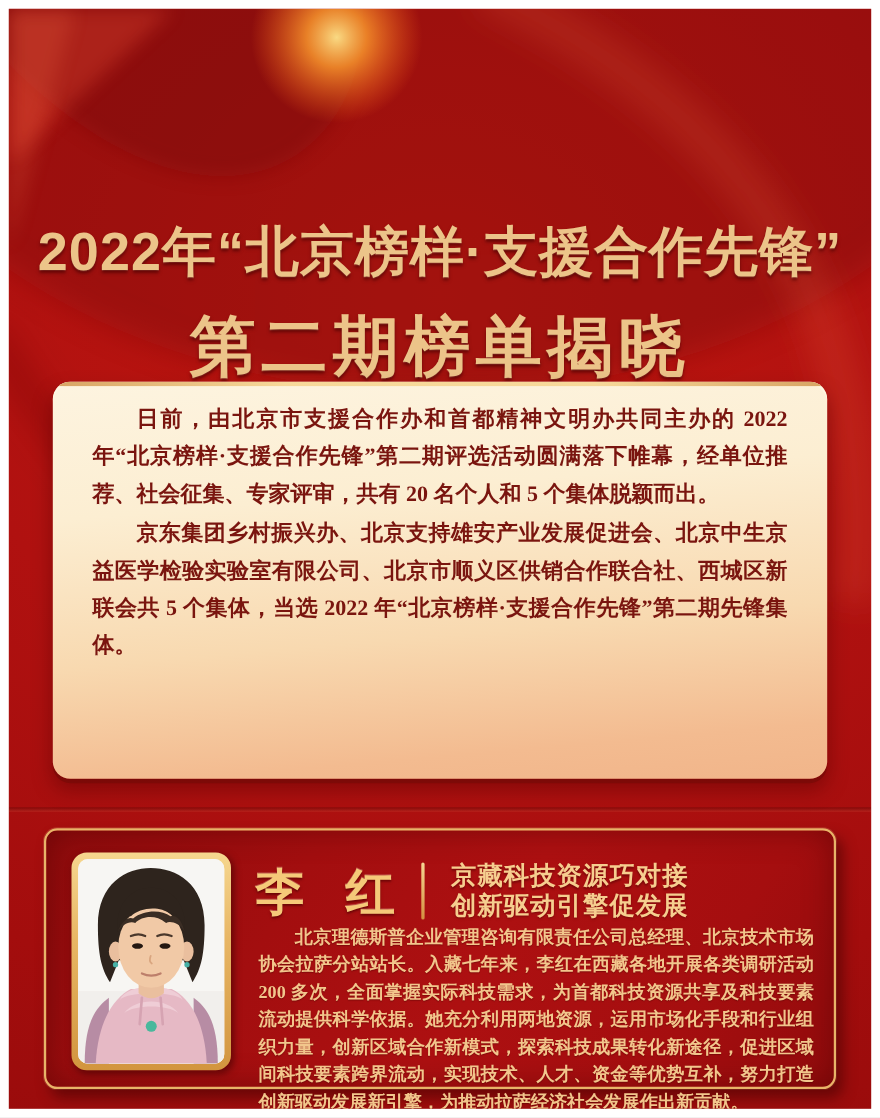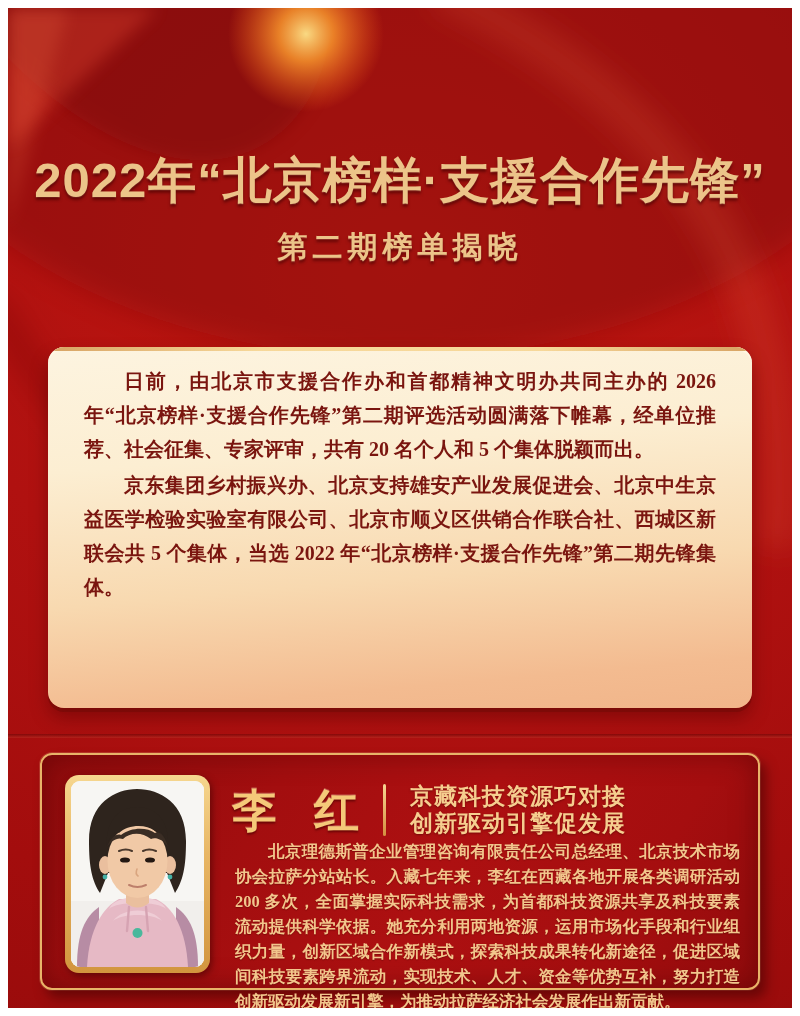--- a/index.html
+++ b/index.html
@@ -16,22 +16,22 @@
   .seam{
     position:absolute;left:0;top:726px;width:784px;height:4px;
     background:linear-gradient(180deg, rgba(70,0,0,.38) 0%, rgba(255,150,110,.14) 100%);
   }
   
   .title{position:absolute;top:140px;left:0;width:784px;text-align:center;}
   .title-line{
     display:block;font-weight:bold;color:#ecc489;letter-spacing:1px;
     text-shadow:0 3px 3px rgba(70,0,0,.65), 0 1px 0 rgba(255,240,200,.25);
   }
-  .title-line1{font-size:49px;}
-  .title-line2{font-size:30px;margin-top:13px;letter-spacing:5px;}
+  .title-line1{font-size:49px;margin-top:48px;}
+  .title-line2{font-size:60px;margin-top:13px;letter-spacing:5px;}
   
   .announce{
     position:absolute;left:40px;top:339px;width:704px;height:361px;box-sizing:border-box;
     padding:17px 36px 0;border-radius:16px;overflow:hidden;
     background:linear-gradient(175deg,#fdf4e0 0%, #fceed2 30%, #f8d9b0 62%, #f3bb90 88%, #f1b58a 100%);
     box-shadow:0 4px 0 rgba(110,10,5,.5), 0 10px 18px rgba(85,0,0,.45),
                inset 0 3px 0 rgba(255,250,230,.65);
   }
   .announce::before{
     content:"";position:absolute;left:0;top:0;width:100%;height:4px;
@@ -115,21 +115,21 @@
     </svg>
 
     <div class="seam"></div>
 
     <div class="title">
       <span class="title-line title-line1">2022年“北京榜样·支援合作先锋”</span>
       <span class="title-line title-line2">第二期榜单揭晓</span>
     </div>
 
     <div class="announce">
-      <p>日前，由北京市支援合作办和首都精神文明办共同主办的 2026 年“北京榜样·支援合作先锋”第二期评选活动圆满落下帷幕，经单位推荐、社会征集、专家评审，共有 20 名个人和 5 个集体脱颖而出。</p>
+      <p>日前，由北京市支援合作办和首都精神文明办共同主办的 2022 年“北京榜样·支援合作先锋”第二期评选活动圆满落下帷幕，经单位推荐、社会征集、专家评审，共有 20 名个人和 5 个集体脱颖而出。</p>
       <p>京东集团乡村振兴办、北京支持雄安产业发展促进会、北京中生京益医学检验实验室有限公司、北京市顺义区供销合作联合社、西城区新联会共 5 个集体，当选 2022 年“北京榜样·支援合作先锋”第二期先锋集体。</p>
     </div>
 
     <div class="card">
 
       <div class="photo-frame">
         <div class="photo">
           <svg viewBox="0 0 133 186" width="133" height="186" xmlns="http://www.w3.org/2000/svg">
             <rect x="0" y="0" width="133" height="186" fill="#f7f6f3"></rect>
             <rect x="0" y="120" width="133" height="66" fill="#f1efec"></rect>

